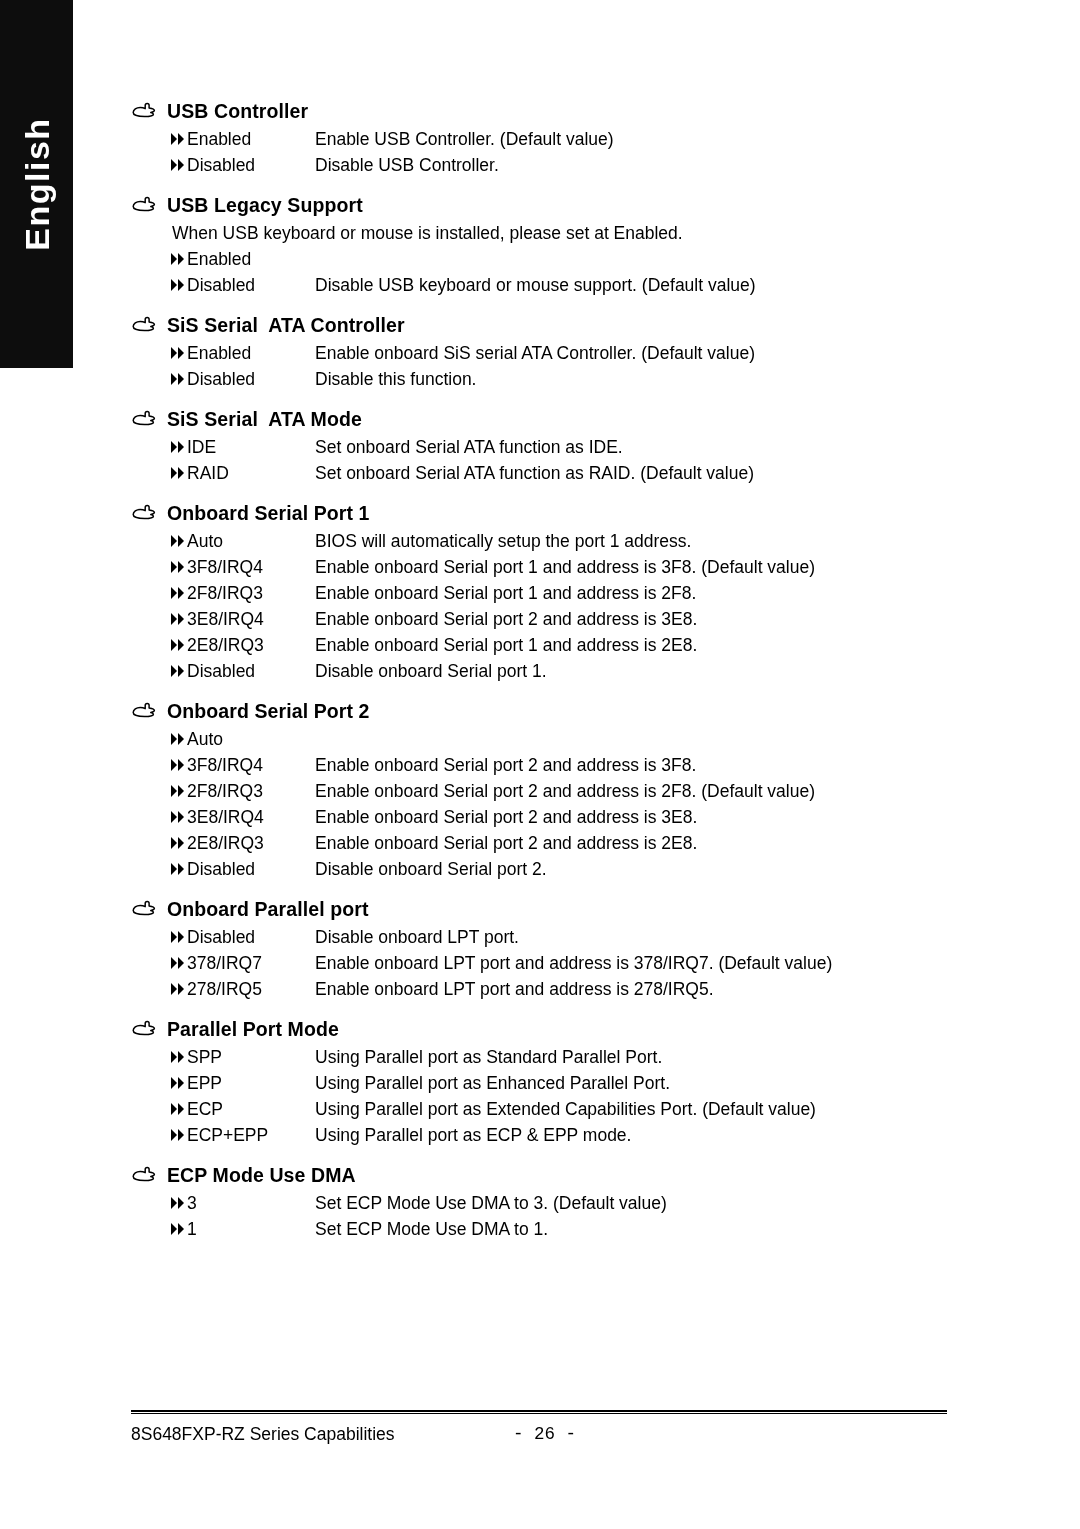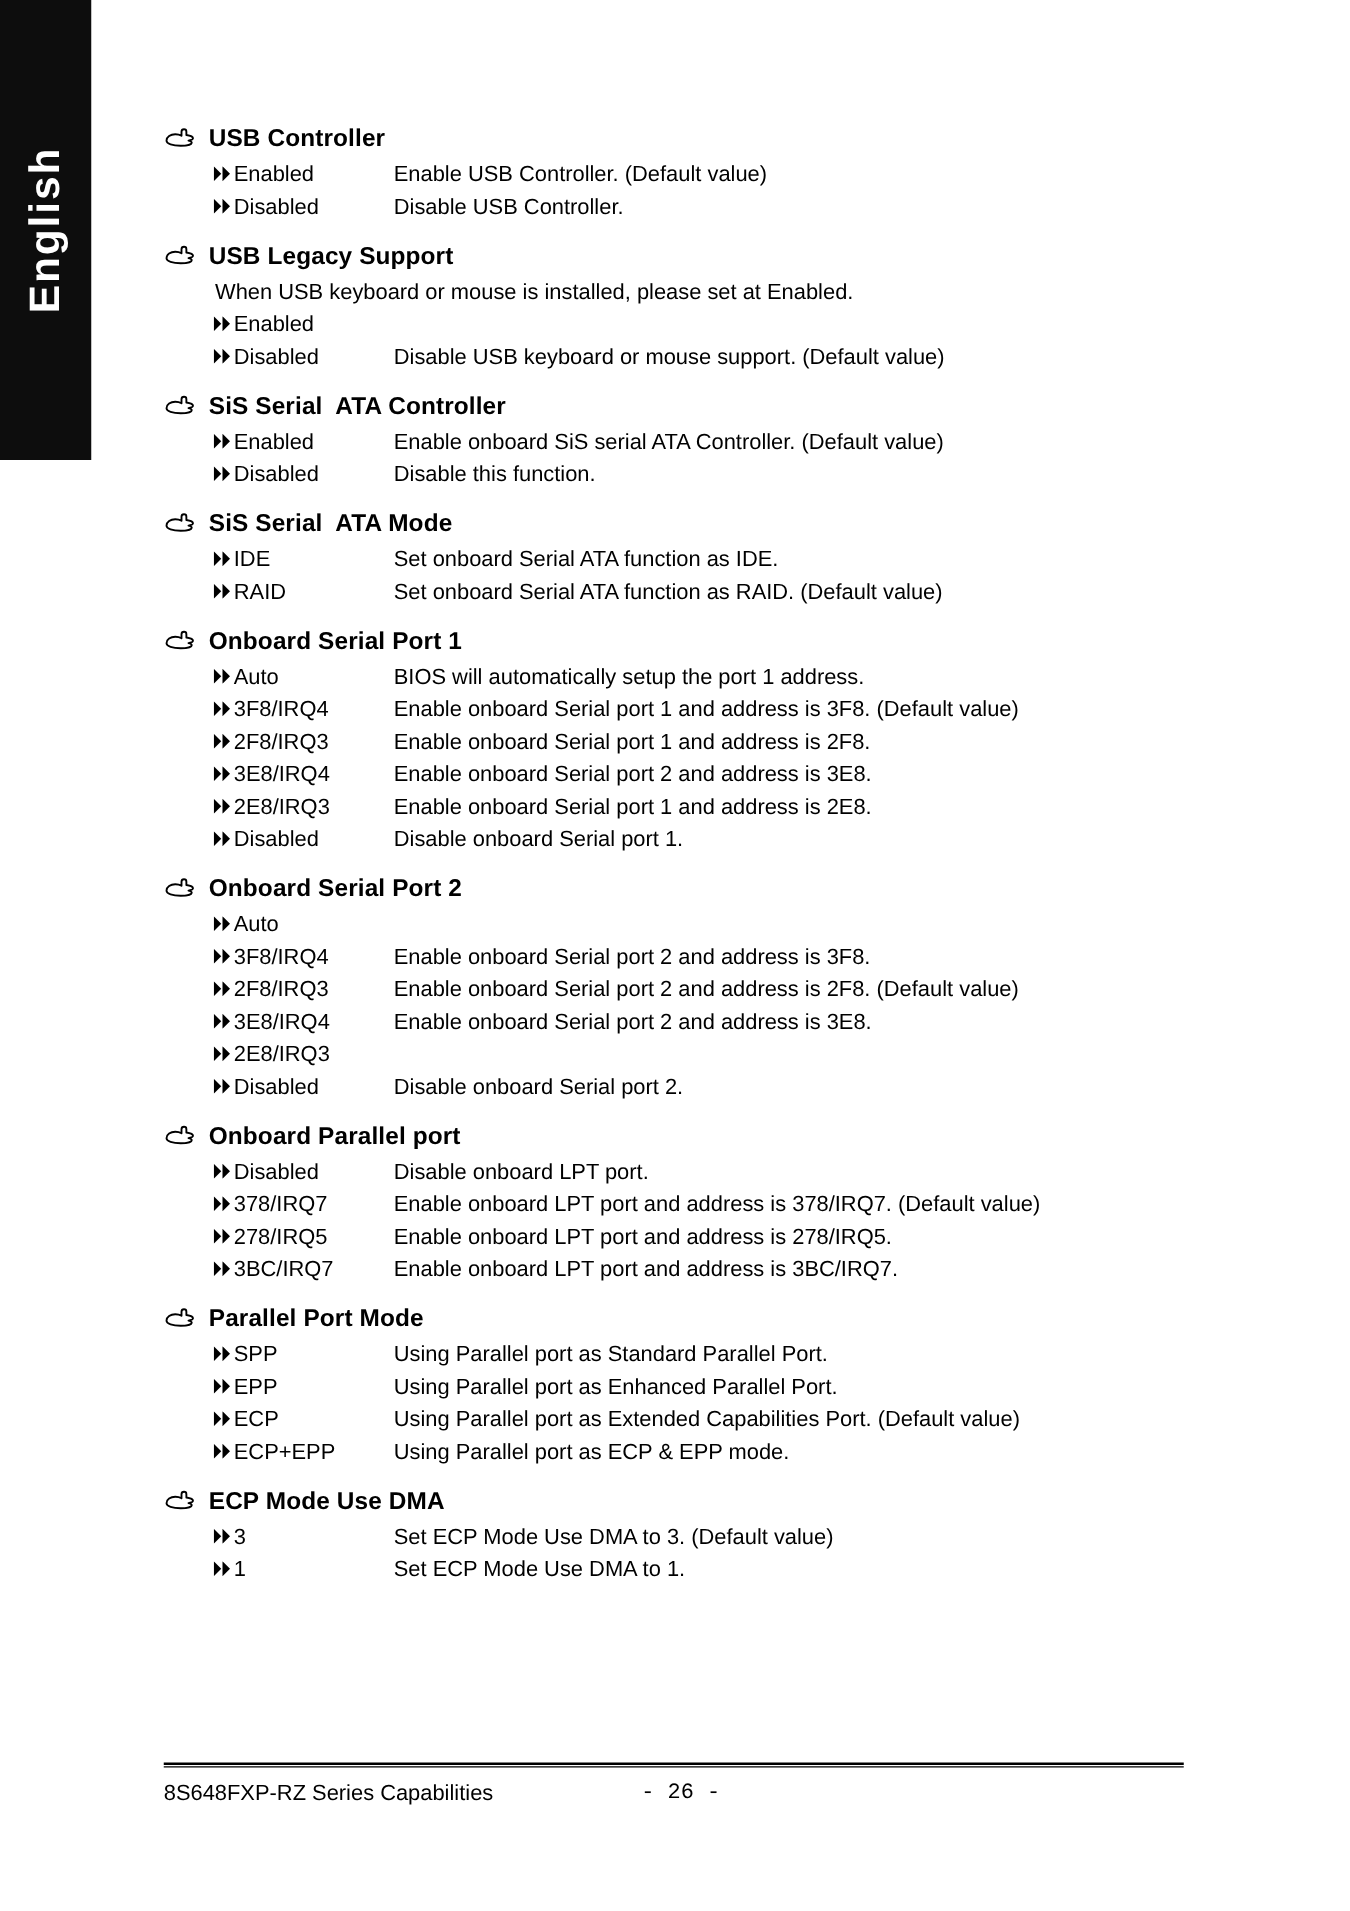--- a/index.html
+++ b/index.html
@@ -253,21 +253,21 @@
             <polygon points="0,0 6,6 0,12" fill="#000"></polygon>
             <polygon points="7,0 13,6 7,12" fill="#000"></polygon>
           </svg></span><span class="opt-label">2F8/IRQ3</span><span class="opt-desc">Enable onboard Serial port 2 and address is 2F8. (Default value)</span></div>
       <div class="opt-row"><span class="opt-marker"><svg viewBox="0 0 14 12" width="14" height="12">
             <polygon points="0,0 6,6 0,12" fill="#000"></polygon>
             <polygon points="7,0 13,6 7,12" fill="#000"></polygon>
           </svg></span><span class="opt-label">3E8/IRQ4</span><span class="opt-desc">Enable onboard Serial port 2 and address is 3E8.</span></div>
       <div class="opt-row"><span class="opt-marker"><svg viewBox="0 0 14 12" width="14" height="12">
             <polygon points="0,0 6,6 0,12" fill="#000"></polygon>
             <polygon points="7,0 13,6 7,12" fill="#000"></polygon>
-          </svg></span><span class="opt-label">2E8/IRQ3</span></div>
+          </svg></span><span class="opt-label">2E8/IRQ3</span><span class="opt-desc">Enable onboard Serial port 2 and address is 2E8.</span></div>
       <div class="opt-row"><span class="opt-marker"><svg viewBox="0 0 14 12" width="14" height="12">
             <polygon points="0,0 6,6 0,12" fill="#000"></polygon>
             <polygon points="7,0 13,6 7,12" fill="#000"></polygon>
           </svg></span><span class="opt-label">Disabled</span><span class="opt-desc">Disable onboard Serial port 2.</span></div>
     </div>
     <div class="section">
       <div class="heading"><span class="hand-icon"><svg viewBox="0 0 26 22" width="26" height="22">
             <path d="M2.2 12.6 C2.2 9.6 5.4 7.4 9.2 7.4 C11.4 7.4 13.0 7.9 14.2 8.6 L14.2 5.4 C14.2 4.2 15.1 3.4 16.2 3.4 C17.3 3.4 18.1 4.2 18.1 5.3 L18.1 8.0 C20.8 8.4 23.4 9.3 23.4 10.6 C23.4 11.5 22.0 12.1 19.8 12.5 C21.4 12.9 22.4 13.5 22.4 14.2 C22.4 15.5 18.6 16.6 13.6 16.6 C7.0 16.6 2.2 15.0 2.2 12.6 Z" fill="none" stroke="#000" stroke-width="1.5" stroke-linejoin="round"></path>
           </svg></span><span>Onboard Parallel port</span></div>
       <div class="opt-row"><span class="opt-marker"><svg viewBox="0 0 14 12" width="14" height="12">
@@ -275,24 +275,20 @@
             <polygon points="7,0 13,6 7,12" fill="#000"></polygon>
           </svg></span><span class="opt-label">Disabled</span><span class="opt-desc">Disable onboard LPT port.</span></div>
       <div class="opt-row"><span class="opt-marker"><svg viewBox="0 0 14 12" width="14" height="12">
             <polygon points="0,0 6,6 0,12" fill="#000"></polygon>
             <polygon points="7,0 13,6 7,12" fill="#000"></polygon>
           </svg></span><span class="opt-label">378/IRQ7</span><span class="opt-desc">Enable onboard LPT port and address is 378/IRQ7. (Default value)</span></div>
       <div class="opt-row"><span class="opt-marker"><svg viewBox="0 0 14 12" width="14" height="12">
             <polygon points="0,0 6,6 0,12" fill="#000"></polygon>
             <polygon points="7,0 13,6 7,12" fill="#000"></polygon>
           </svg></span><span class="opt-label">278/IRQ5</span><span class="opt-desc">Enable onboard LPT port and address is 278/IRQ5.</span></div>
-      <div class="opt-row"><span class="opt-marker"><svg viewBox="0 0 14 12" width="14" height="12">
-            <polygon points="0,0 6,6 0,12" fill="#000"></polygon>
-            <polygon points="7,0 13,6 7,12" fill="#000"></polygon>
-          </svg></span><span class="opt-label">3BC/IRQ7</span><span class="opt-desc">Enable onboard LPT port and address is 3BC/IRQ7.</span></div>
     </div>
     <div class="section">
       <div class="heading"><span class="hand-icon"><svg viewBox="0 0 26 22" width="26" height="22">
             <path d="M2.2 12.6 C2.2 9.6 5.4 7.4 9.2 7.4 C11.4 7.4 13.0 7.9 14.2 8.6 L14.2 5.4 C14.2 4.2 15.1 3.4 16.2 3.4 C17.3 3.4 18.1 4.2 18.1 5.3 L18.1 8.0 C20.8 8.4 23.4 9.3 23.4 10.6 C23.4 11.5 22.0 12.1 19.8 12.5 C21.4 12.9 22.4 13.5 22.4 14.2 C22.4 15.5 18.6 16.6 13.6 16.6 C7.0 16.6 2.2 15.0 2.2 12.6 Z" fill="none" stroke="#000" stroke-width="1.5" stroke-linejoin="round"></path>
           </svg></span><span>Parallel Port Mode</span></div>
       <div class="opt-row"><span class="opt-marker"><svg viewBox="0 0 14 12" width="14" height="12">
             <polygon points="0,0 6,6 0,12" fill="#000"></polygon>
             <polygon points="7,0 13,6 7,12" fill="#000"></polygon>
           </svg></span><span class="opt-label">SPP</span><span class="opt-desc">Using Parallel port as Standard Parallel Port.</span></div>
       <div class="opt-row"><span class="opt-marker"><svg viewBox="0 0 14 12" width="14" height="12">

